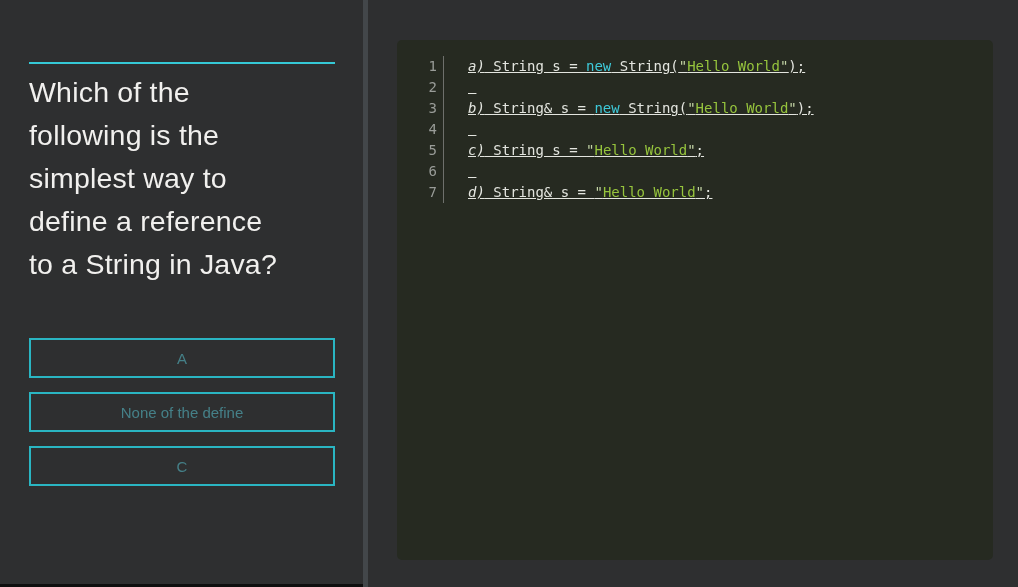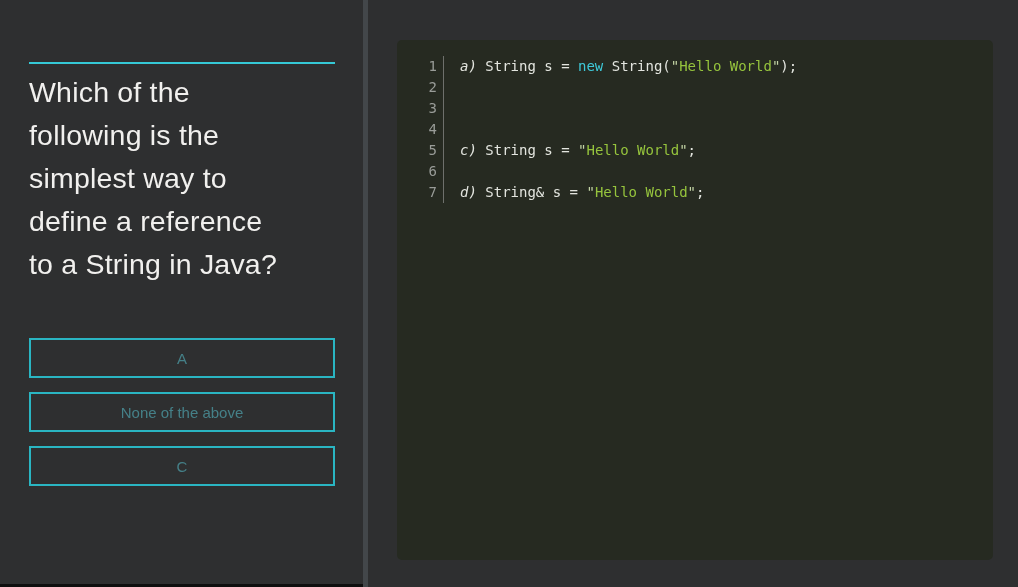--- a/index.html
+++ b/index.html
@@ -62,41 +62,41 @@
   .code-line { display:flex; align-items:stretch; }
   .ln {
     flex:0 0 40px; width:40px; text-align:right;
     color:#999c98;
   }
   .gutter-sep {
     flex:0 0 1px; width:1px; margin-left:6px;
     background:#6e706c;
   }
   .code-text {
-    margin-left:16px; color:#e3e5df; white-space:pre;
+    margin-left:24px; color:#e3e5df; white-space:pre;text-decoration:underline;
   }
   .tok-plain   { color:#e3e5df; }
   .tok-label   { color:#e3e5df; font-style:italic; }
   .tok-keyword { color:#3ec9d9; }
   .tok-quote   { color:#c3d4a5; }
   .tok-string  { color:#96c43d; }
 </style>
 </head>
 <body>
 
 <div class="left-panel">
   <div class="accent-line"></div>
   <div class="question">Which of the
 following is the
 simplest way to
 define a reference
 to a String in Java?</div>
   <div class="answers">
       <button class="answer-btn">A</button>
-      <button class="answer-btn">None of the above</button>
+      <button class="answer-btn">None of the define</button>
       <button class="answer-btn">C</button>
     </div>
   <div class="bottom-strip"></div>
 </div>
 
 <div class="divider"></div>
 
 <div class="right-panel">
   <div class="code-block">
       <div class="code-line">
@@ -105,20 +105,21 @@
         <span class="code-text"><span class="tok-label">a)</span><span class="tok-plain"> String s = </span><span class="tok-keyword">new</span><span class="tok-plain"> String(</span><span class="tok-quote">"</span><span class="tok-string">Hello World</span><span class="tok-quote">"</span><span class="tok-plain">);</span></span>
       </div>
       <div class="code-line">
         <span class="ln">2</span>
         <span class="gutter-sep"></span>
         <span class="code-text">&nbsp;</span>
       </div>
       <div class="code-line">
         <span class="ln">3</span>
         <span class="gutter-sep"></span>
+        <span class="code-text"><span class="tok-label">b)</span><span class="tok-plain"> String&amp; s = </span><span class="tok-keyword">new</span><span class="tok-plain"> String(</span><span class="tok-quote">"</span><span class="tok-string">Hello World</span><span class="tok-quote">"</span><span class="tok-plain">);</span></span>
       </div>
       <div class="code-line">
         <span class="ln">4</span>
         <span class="gutter-sep"></span>
         <span class="code-text">&nbsp;</span>
       </div>
       <div class="code-line">
         <span class="ln">5</span>
         <span class="gutter-sep"></span>
         <span class="code-text"><span class="tok-label">c)</span><span class="tok-plain"> String s = </span><span class="tok-quote">"</span><span class="tok-string">Hello World</span><span class="tok-quote">"</span><span class="tok-plain">;</span></span>

